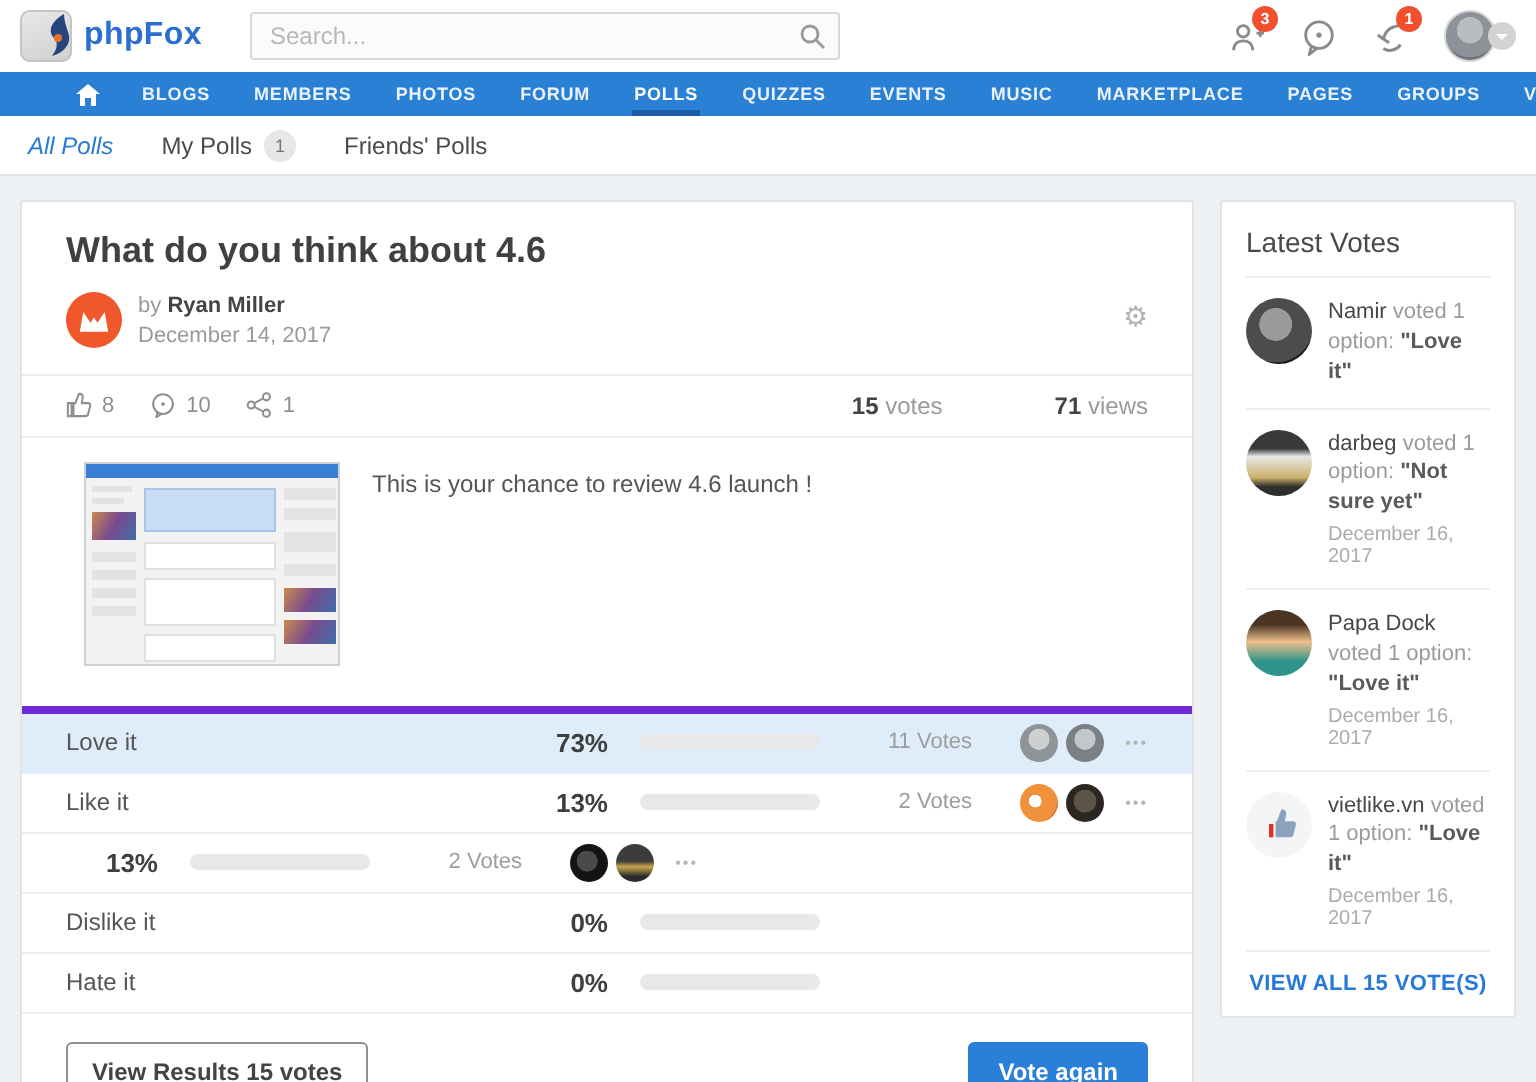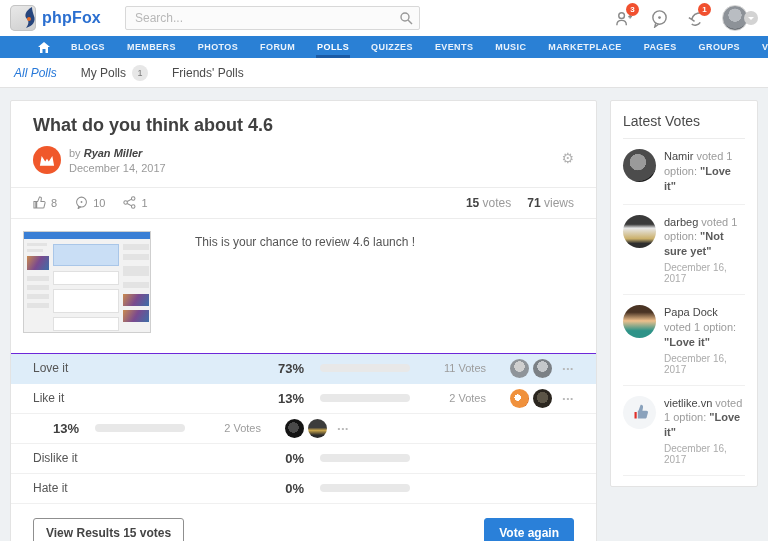--- a/index.html
+++ b/index.html
@@ -42,42 +42,42 @@
   .card { background:#fff; border:1px solid #e3e3e3; border-radius:2px; }
   .main-card { width:587px; }
   .side-card { width:148px; padding:12px 12px 10px; }
 
   
   .poll-head { padding:14px 22px 0; }
   .poll-title { font-size:18px; font-weight:bold; color:#404040; }
   .byline { display:flex; align-items:flex-start; margin-top:10px; padding-bottom:10px; position:relative; }
   .author-avatar { width:28px; height:28px; border-radius:50%; background:#f0582b; display:flex; align-items:center; justify-content:center; margin-right:8px; cursor:pointer; }
   .byline-text { font-size:11px; color:#9a9a9a; line-height:1.4; }
-  .byline-text b { color:#444; cursor:pointer;font-style:italic; }
+  .byline-text b { color:#444; cursor:pointer; }
   .gear { position:absolute; right:0; top:4px; color:#b3b3b3; font-size:14px; cursor:pointer; }
   .divider { border-top:1px solid #ececec; }
 
   
   .stats-row { display:flex; align-items:center; height:30px; padding:0 22px; font-size:11px; color:#8f8f8f; }
   .stat { display:flex; align-items:center; gap:5px; margin-right:18px; cursor:pointer; }
   .stats-right { margin-left:auto; display:flex; gap:16px; font-size:12px; color:#9a9a9a; }
-  .stats-right b { color:#444; }
-
-  
-  .attach { display:flex; padding:12px 12px 6px; min-height:118px;gap:28px; }
+  .stats-right b { color:#444;margin-left:40px; }
+
+  
+  .attach { display:flex; padding:12px 31px 6px; min-height:118px; }
   .thumb { width:128px; height:102px; border:1px solid #cfcfcf; background:#f2f2f2; position:relative; overflow:hidden; flex:0 0 auto; cursor:pointer; }
   .thumb .tbar { height:7px; background:#3a7fd5; }
   .thumb .tcol { position:absolute; background:#e3e3e3; }
   .thumb .tbox { position:absolute; background:#c9def5; border:1px solid #a9c6e8; }
   .thumb .tcard { position:absolute; background:#fff; border:1px solid #e0e0e0; }
   .thumb .tpic { position:absolute; background:linear-gradient(120deg,#c98a4e,#7a4a8f,#3d6fa8); }
   .desc { font-size:12px; color:#555; padding:4px 0 0 16px; }
 
   
-  .options { margin-top:14px; border-top:1px solid #6d28d9; }
+  .options { margin-top:14px; border-top:4px solid #6d28d9; }
   .opt-row { display:flex; align-items:center; height:30px; padding:0 22px; border-bottom:1px solid #f0f0f0; }
   .opt-row.hl { background:#deedf9; border-bottom-color:#deedf9; }
   .opt-label { flex:1; font-size:12px; color:#555; }
   .opt-pct { width:46px; text-align:right; font-size:13px; font-weight:bold; color:#3f3f3f; }
   .opt-barwrap { width:90px; height:8px; background:#e8e8e8; border-radius:4px; margin:0 14px 0 16px; overflow:hidden; }
   .opt-bar { height:100%; background:#2e7ee0; border-radius:4px; }
   .opt-votes { width:62px; text-align:right; font-size:11px; color:#9c9c9c; }
   .opt-avatars { width:54px; display:flex; justify-content:flex-end; gap:4px; margin-left:12px; }
   .v-av { width:19px; height:19px; border-radius:50%; cursor:pointer; }
   .opt-more { width:22px; text-align:right; color:#b5b5b5; font-size:8px; letter-spacing:1px; cursor:pointer; }
@@ -379,15 +379,16 @@
       <div>
         <div class="vote-text">
           <span class="vname">vietlike.vn</span>
           <span>voted 1 option:</span>
           <span class="vopt">"Love it"</span>
         </div>
         <div class="vote-date">December 16, 2017</div>
       </div>
     </div>
 
+    <div class="view-all">VIEW ALL 15 VOTE(S)</div>
   </div>
 
 </div>
 
 </body></html>

